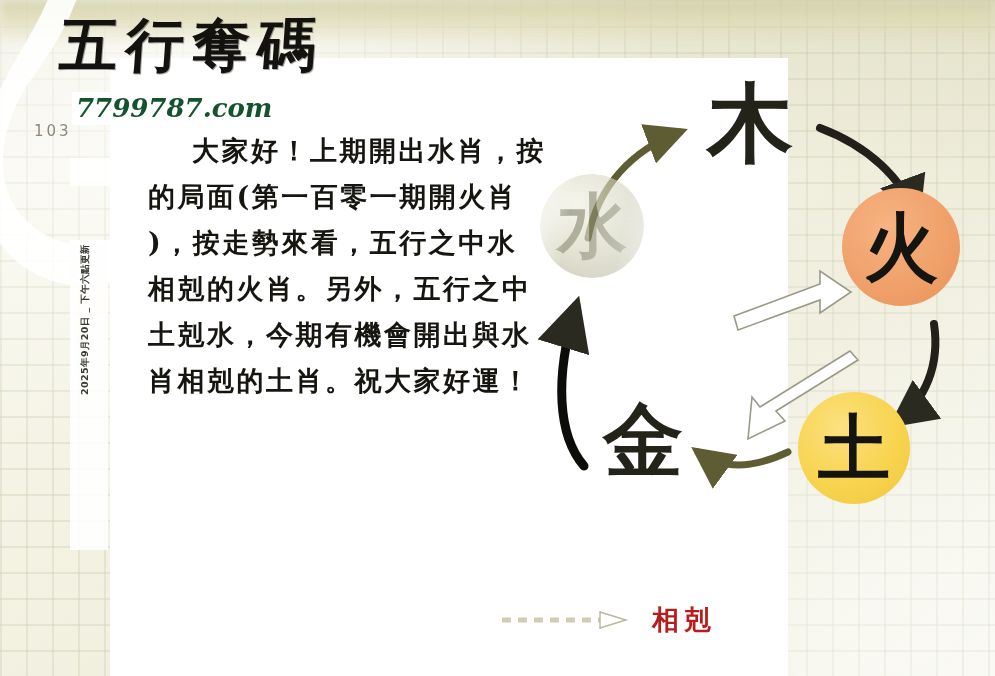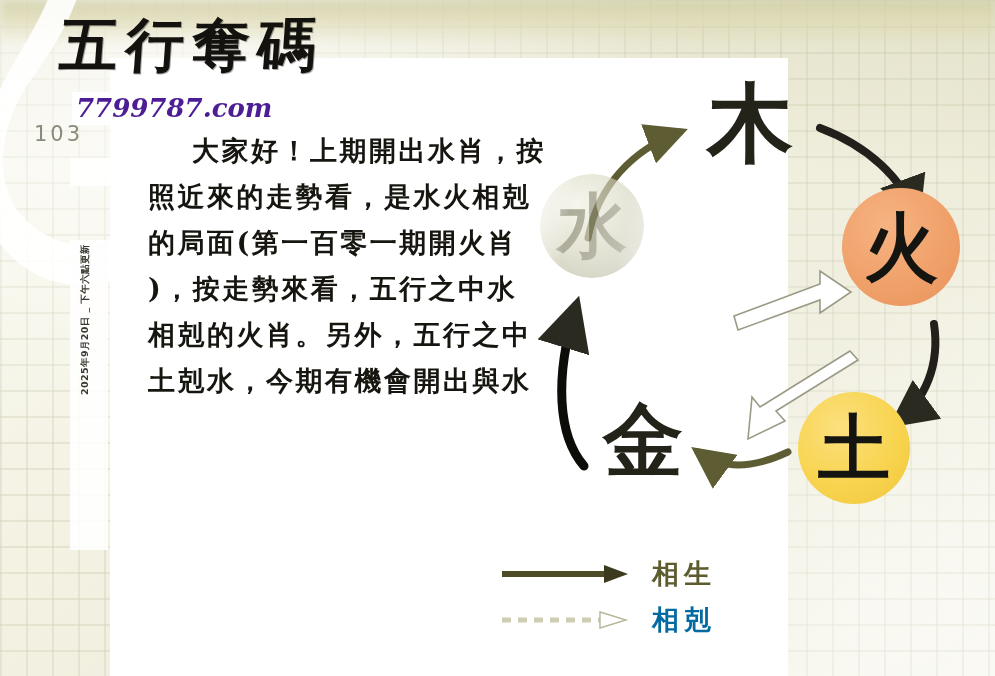--- a/index.html
+++ b/index.html
@@ -65,26 +65,26 @@
     letter-spacing:8px;line-height:1;
     white-space:nowrap;
     transform:skewX(-4deg);
     text-shadow:1px 1px 0 rgba(0,0,0,.35);
   }
   .title-url{
     position:absolute;left:12px;top:76px;
     background:#ffffff;padding:1px 6px 2px 4px;
     font-family:"DejaVu Serif","Liberation Serif",serif;
     font-style:italic;font-weight:700;font-size:26px;
-    color:#4c1d95;letter-spacing:0px;white-space:nowrap;
+    color:#14532d;letter-spacing:0px;white-space:nowrap;
   }
   .issue-no{
     position:absolute;left:34px;top:122px;
     font-family:"DejaVu Sans","Liberation Sans",sans-serif;
-    font-size:21px;color:#8a8a7a;letter-spacing:3px;
+    font-size:15px;color:#8a8a7a;letter-spacing:3px;
   }
   .stamp{
     position:absolute;left:79px;top:395px;
     transform:rotate(-90deg);transform-origin:left top;
     font-size:9.5px;font-weight:700;color:#3a3a30;
     white-space:nowrap;letter-spacing:0.4px;
     font-family:"DejaVu Sans","Liberation Sans",sans-serif;
   }
 
   
@@ -143,21 +143,21 @@
   .legend-row{position:absolute;display:flex;align-items:center;}
   .legend-row.r1{left:0;top:8px;}
   .legend-row.r2{left:0;top:54px;}
   .legend-arrow{width:130px;height:22px;}
   .legend-label{
     margin-left:22px;
     font-family:"DejaVu Serif","Liberation Serif",serif;
     font-size:27px;font-weight:700;color:#5d5c2f;letter-spacing:5px;
     white-space:nowrap;
   }
-  .legend-row.r2 .legend-label{color:#0369a1;}
+  .legend-row.r2 .legend-label{color:#b91c1c;}
 </style>
 </head>
 <body>
 
 <div id="page">
 
   <div class="bg-tile"></div>
   <div class="bg-vignette"></div>
   <div class="bg-blur-top"></div>
 
@@ -174,25 +174,25 @@
 
   <div class="title-band">
     <div class="title-cn">五行奪碼</div>
     <div class="title-url">7799787.com</div>
   </div>
   <div class="issue-no">103</div>
   <div class="stamp">2025年9月20日 _ 下午六點更新</div>
 
   <div class="article">
     <div class="line indent">大家好！上期開出水肖，按</div>
-    <div class="line">照近來的走勢看，是水火相剋</div>
     <div class="line">的局面(第一百零一期開火肖</div>
     <div class="line">)，按走勢來看，五行之中水</div>
     <div class="line">相剋的火肖。另外，五行之中</div>
     <div class="line">土剋水，今期有機會開出與水</div>
+    <div class="line">肖相剋的土肖。祝大家好運！</div>
   </div>
 
   <div class="wheel">
 
     <svg class="wheel-svg" viewBox="0 0 470 470">
       <defs>
         <marker id="mk-dark" viewBox="0 0 10 10" refX="8" refY="5" markerWidth="6" markerHeight="6" orient="auto-start-reverse">
           <path d="M0 0 L10 5 L0 10 Z" fill="#2b2a20"></path>
         </marker>
         <marker id="mk-olive" viewBox="0 0 10 10" refX="8" refY="5" markerWidth="6" markerHeight="6" orient="auto-start-reverse">
@@ -221,27 +221,20 @@
 
     <div class="glyph g-wood">木</div>
     <div class="disc d-fire">火</div>
     <div class="disc d-earth">土</div>
     <div class="glyph g-metal">金</div>
     <div class="disc d-water">水</div>
   </div>
 
   <div class="legend">
 
-    <div class="legend-row r1">
-      <svg class="legend-arrow" viewBox="0 0 130 22">
-        <line x1="2" y1="11" x2="108" y2="11" stroke="#4e4d28" stroke-width="6"></line>
-        <path d="M104 2 L128 11 L104 20 Z" fill="#3b3a1e"></path>
-      </svg>
-      <span class="legend-label">相生</span>
-    </div>
 
     <div class="legend-row r2">
       <svg class="legend-arrow" viewBox="0 0 130 22">
         <line x1="2" y1="11" x2="100" y2="11" stroke="#cfcdb4" stroke-width="5" stroke-dasharray="9 7"></line>
         <path d="M100 3 L126 11 L100 19 Z" fill="#ffffff" stroke="#b8b69c" stroke-width="1.4"></path>
       </svg>
       <span class="legend-label">相剋</span>
     </div>
   </div>
 

